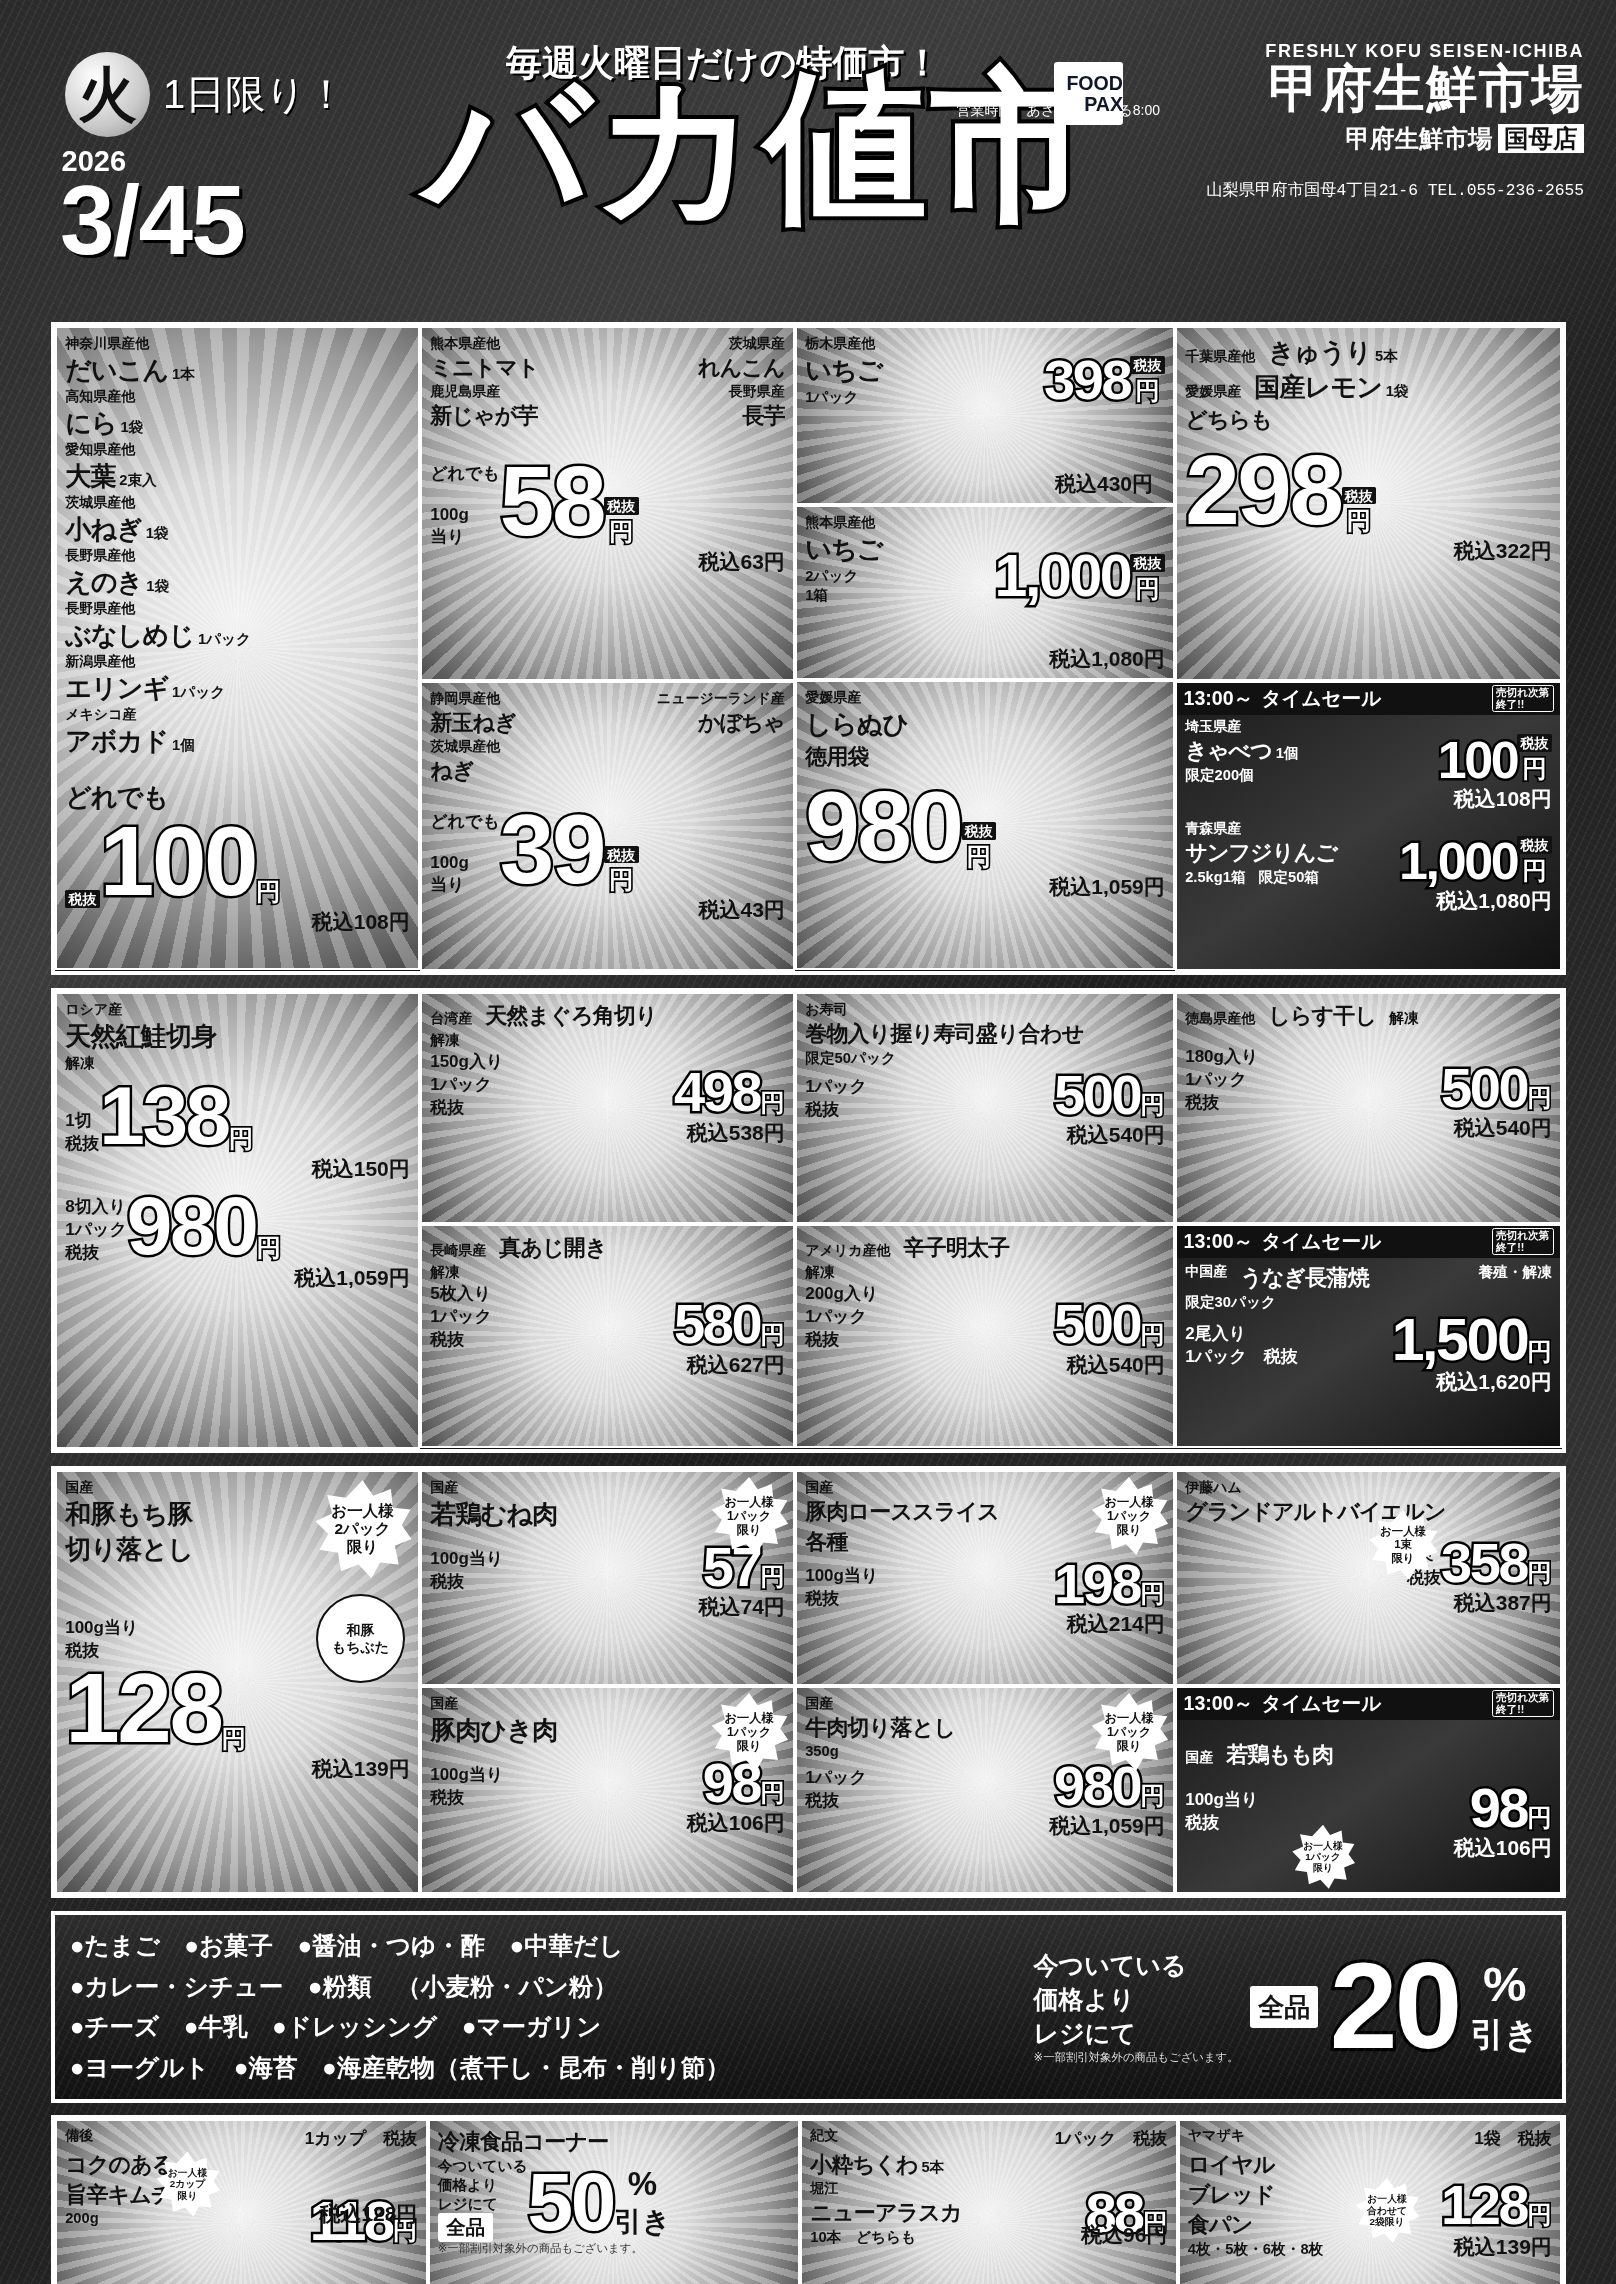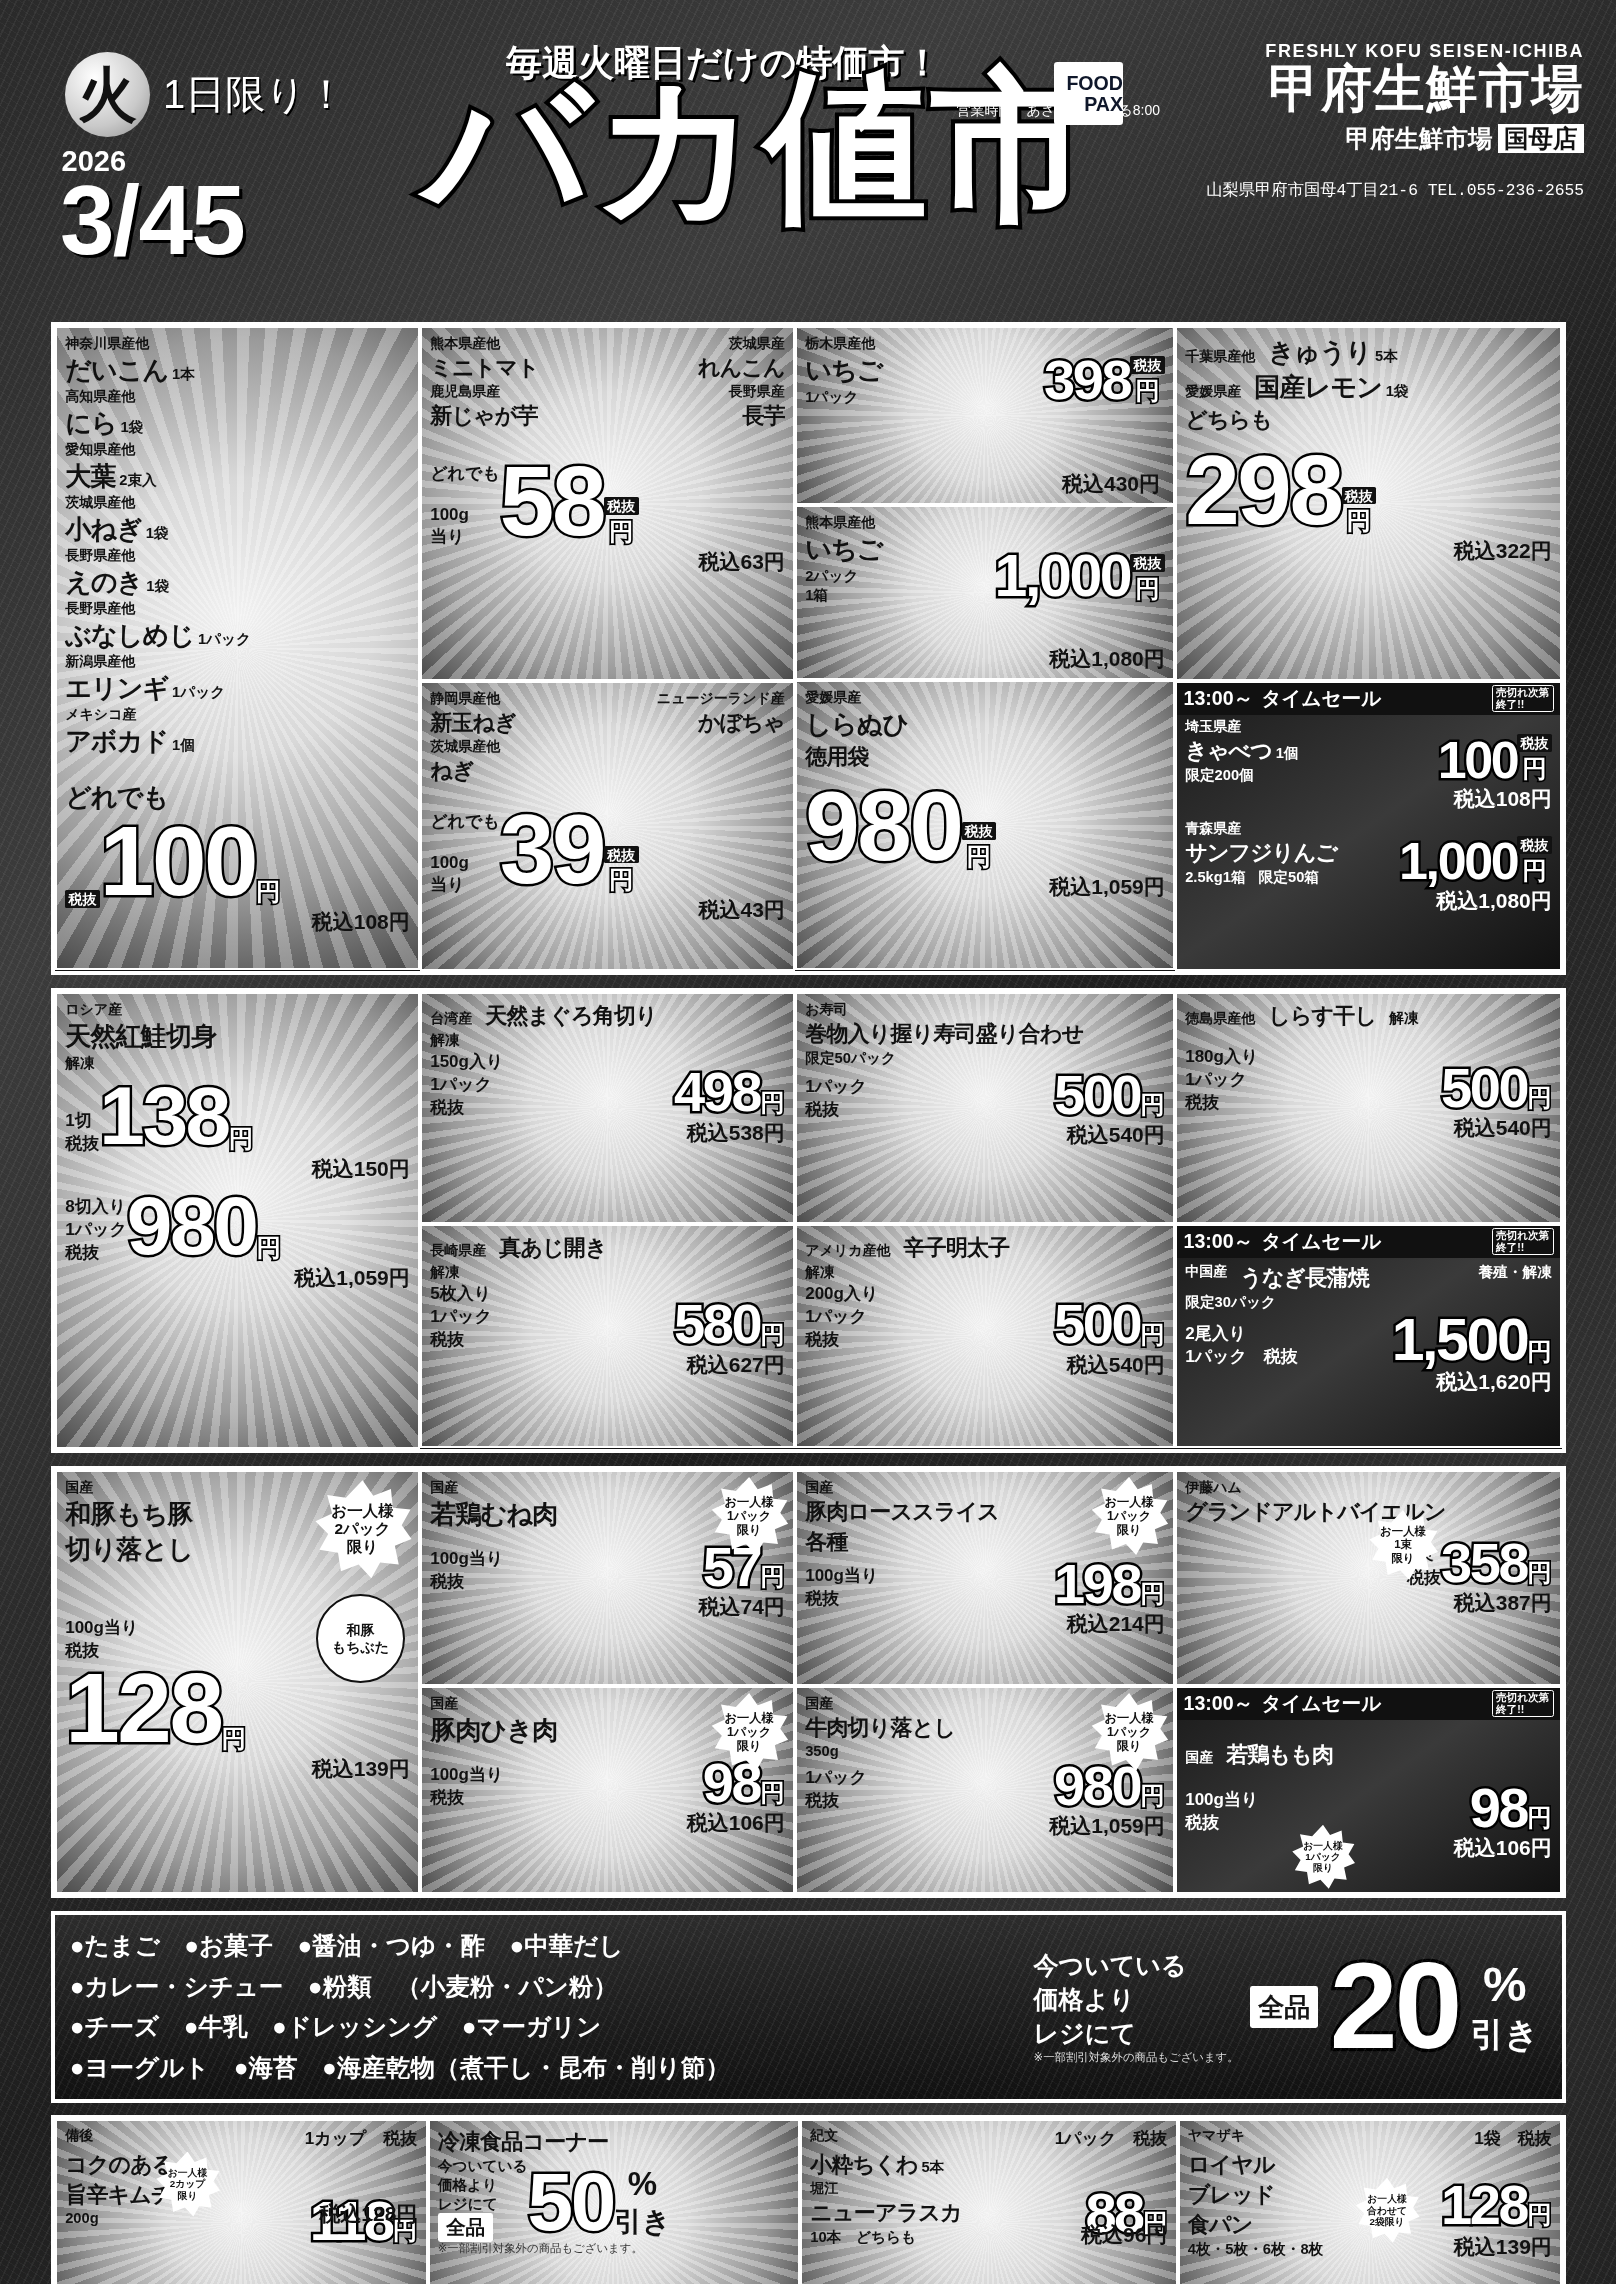--- a/index.html
+++ b/index.html
@@ -200,21 +200,21 @@
           <div class="c-in flex" style="align-items:flex-end">
             <div><span class="orig">栃木県産他</span><br>
               <span class="item">いちご</span><br>
               <span class="unit">1パック</span></div>
             <span class="price p86 ar">398</span>
             <div style="display:flex;flex-direction:column;align-items:center">
               <span class="tax">税抜</span>
               <span class="yen">円</span>
             </div>
           </div>
-          <div class="taxin" style="position:absolute;right:13px;bottom:4.9px">税込430円</div>
+          <div class="taxin" style="position:absolute;right:20px;bottom:4.9px">税込430円</div>
         </div>
         <div class="cell" style="width:380px;height:175px">
           <div class="burst"></div>
           <div class="c-in flex" style="align-items:flex-end">
             <div><span class="orig">熊本県産他</span><br>
               <span class="item">いちご</span><br>
               <span class="unit" style="white-space:pre-line">2パック
 1箱</span></div>
             <span class="price p72 ar">1,000</span>
             <div style="display:flex;flex-direction:column;align-items:center">

